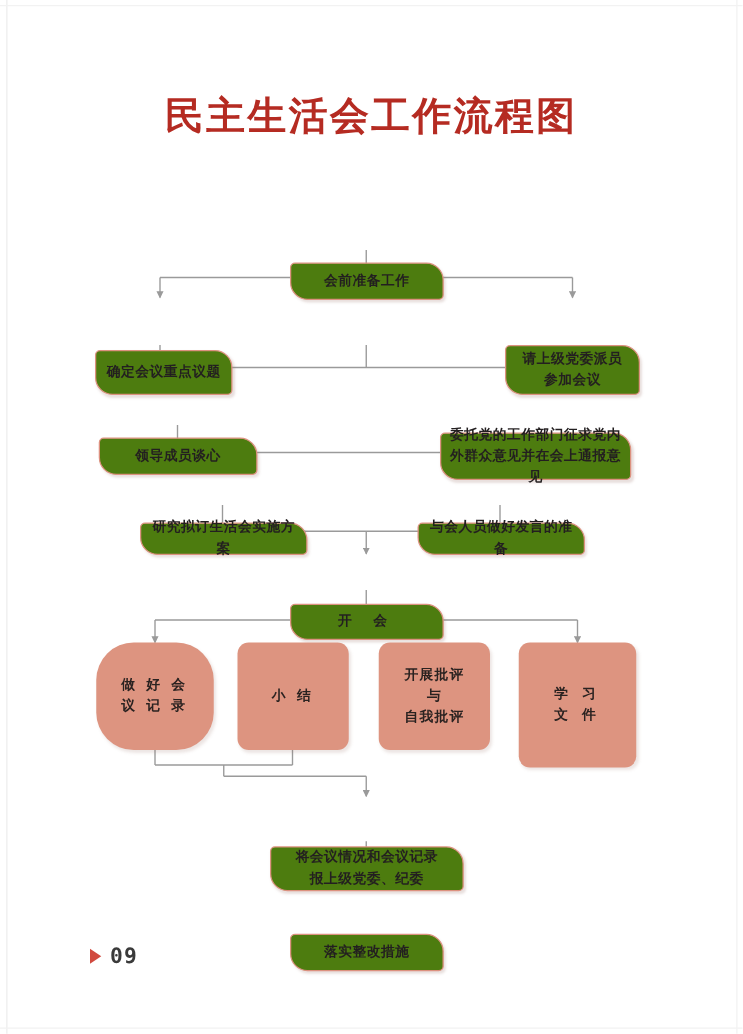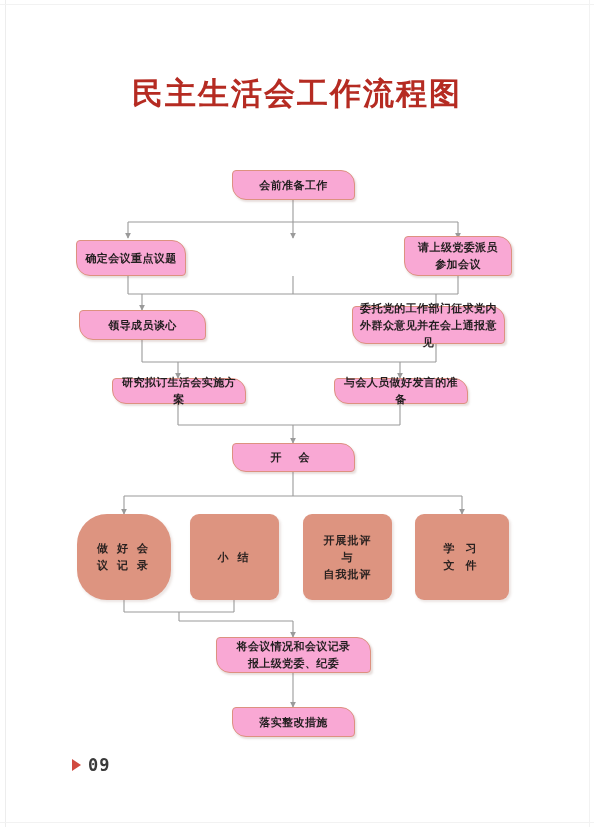--- a/index.html
+++ b/index.html
@@ -85,24 +85,25 @@
     justify-content: center;
     text-align: center;
     font-size: 11px;
     font-weight: bold;
     color: #231f20;
     line-height: 17px;
     letter-spacing: 0.4px;
     z-index: 3;
   }
   .node.outline {
-    background: #f9a8d4;
+    background: #4d7c0f;
     border: 1.6px solid #dd9180;
     border-radius: 4px 14px 4px 14px;
     box-shadow: 1.5px 2px 2px rgba(150,110,100,0.22);
+    margin-top: 40px;
   }
   .node.filled {
     background: #dd9480;
     border: none;
     border-radius: 9px;
     color: #2a2220;
     letter-spacing: 3px;
     box-shadow: 1.5px 2px 2.5px rgba(150,110,100,0.18);
   }
   .node .txt { display: block; width: 100%; padding: 0 4px; }
@@ -258,21 +259,21 @@
     </div>
 
     <div class="node filled" style="left:303px; top:514px; width:89px; height:86px; letter-spacing:1px;">
       <span class="txt">
         <span class="ln">开展批评</span>
         <span class="ln">与</span>
         <span class="ln">自我批评</span>
       </span>
     </div>
 
-    <div class="node filled" style="left:415px; top:514px; width:94px; height:86px;">
+    <div class="node filled" style="left:415px; top:514px; width:94px; height:100px;">
       <span class="txt spaced2">
         <span class="ln">学  习</span>
         <span class="ln">文  件</span>
       </span>
     </div>
 
     <div class="node outline" style="left:216px; top:637px; width:155px; height:36px;">
       <span class="txt">
         <span class="ln">将会议情况和会议记录</span>
         <span class="ln">报上级党委、纪委</span>

